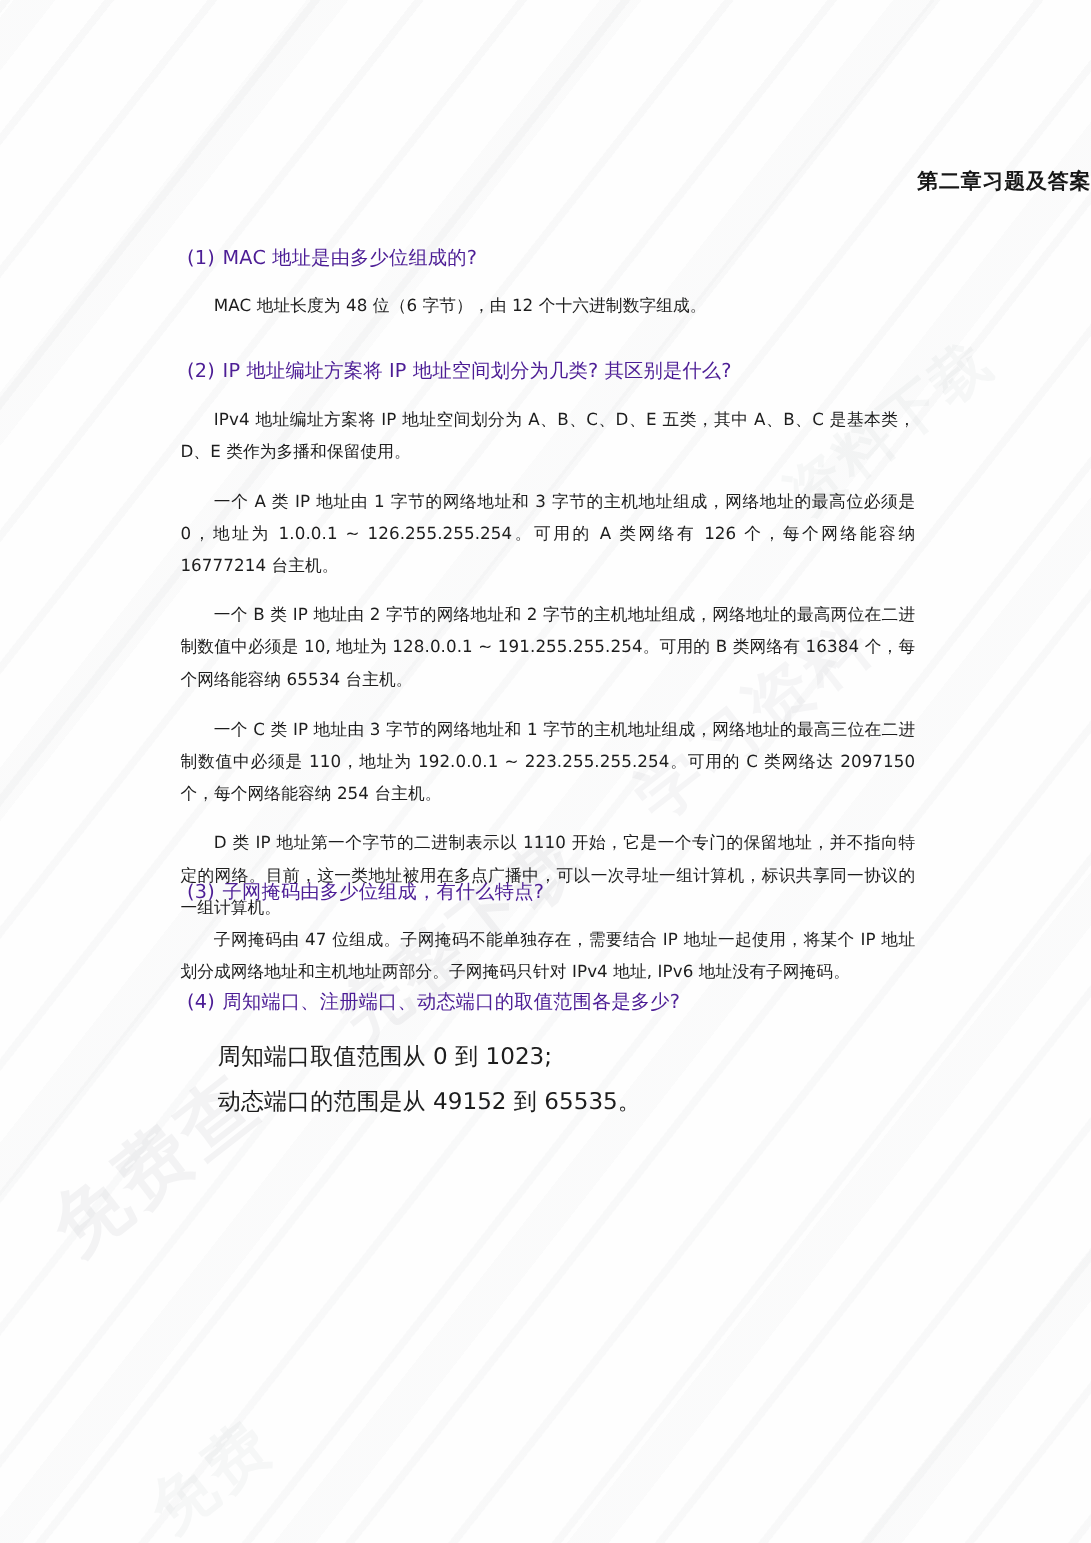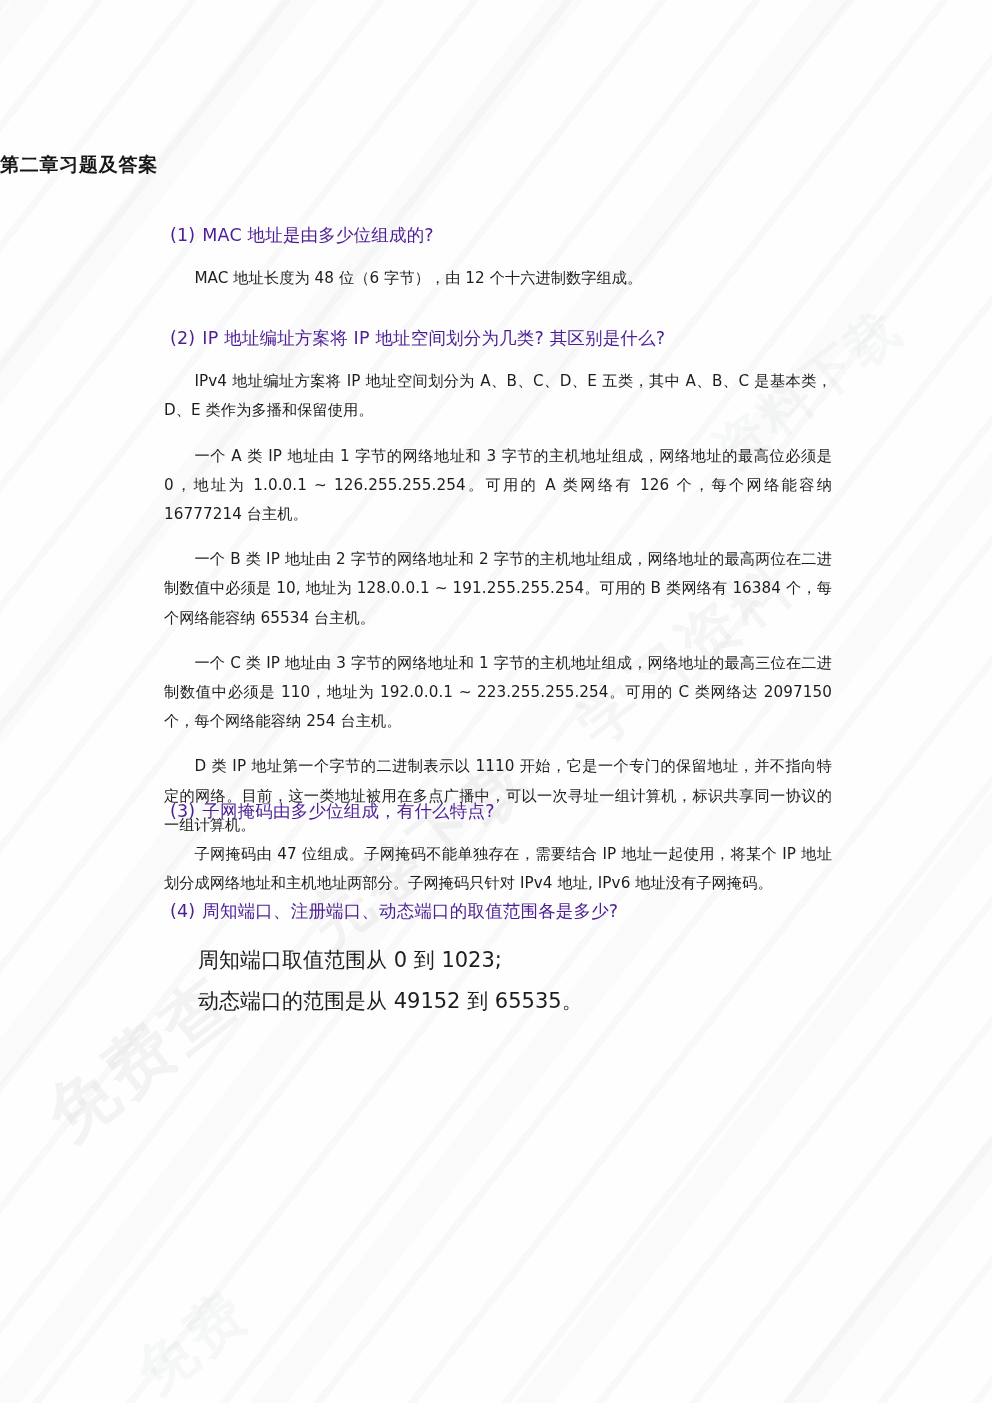--- a/index.html
+++ b/index.html
@@ -102,21 +102,21 @@
   .content {
     position: relative;
     z-index: 2;
   }
 
   .doc-title {
     position: absolute;
     left: 0;
     top: 152px;
     width: 992px;
-    text-align: left;
+    text-align: right;
     font-size: 19px;
     font-weight: bold;
     color: #171717;
     letter-spacing: 0.04em;
   }
 
   .qa-block {
     position: absolute;
     left: 148px;
     width: 700px;

